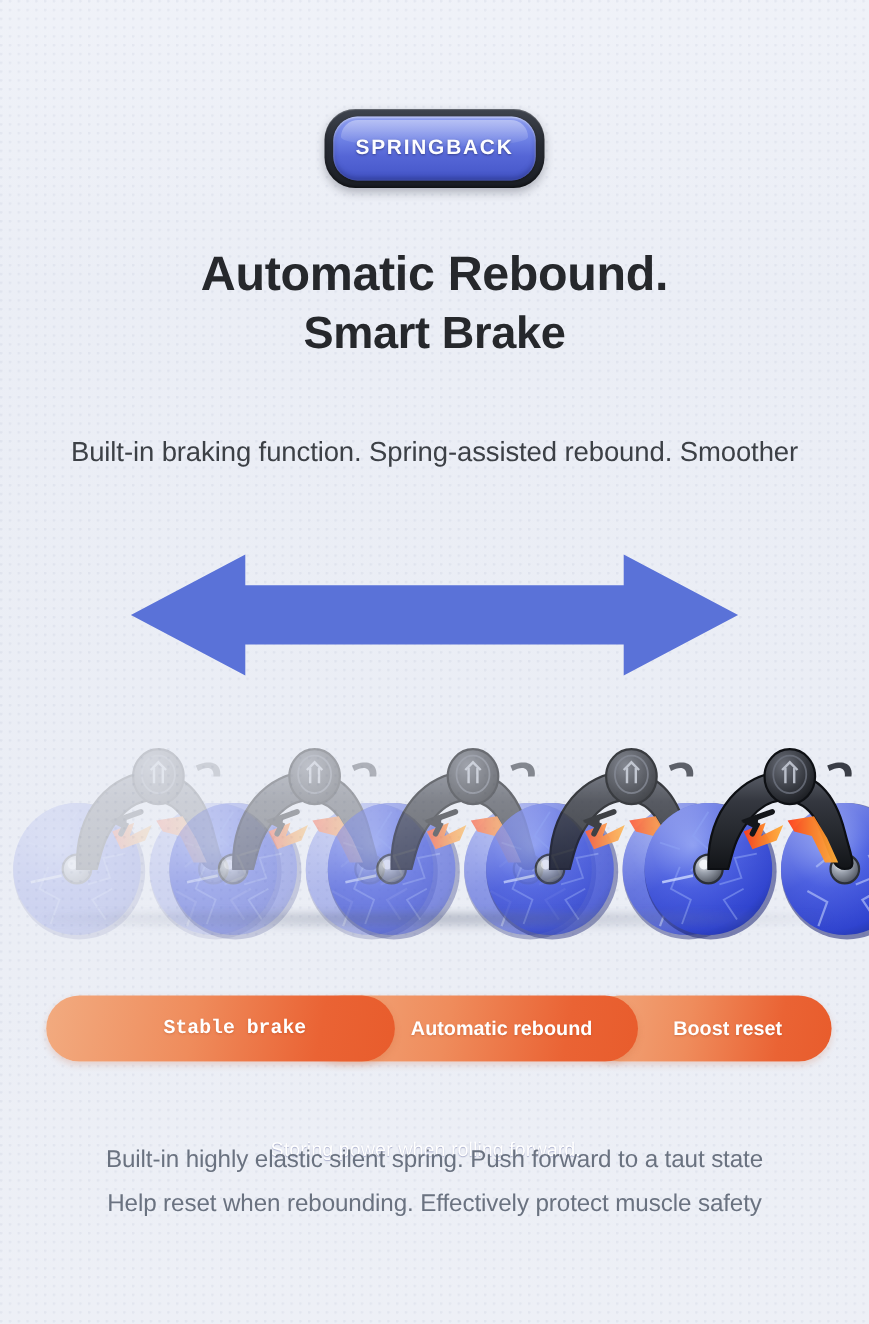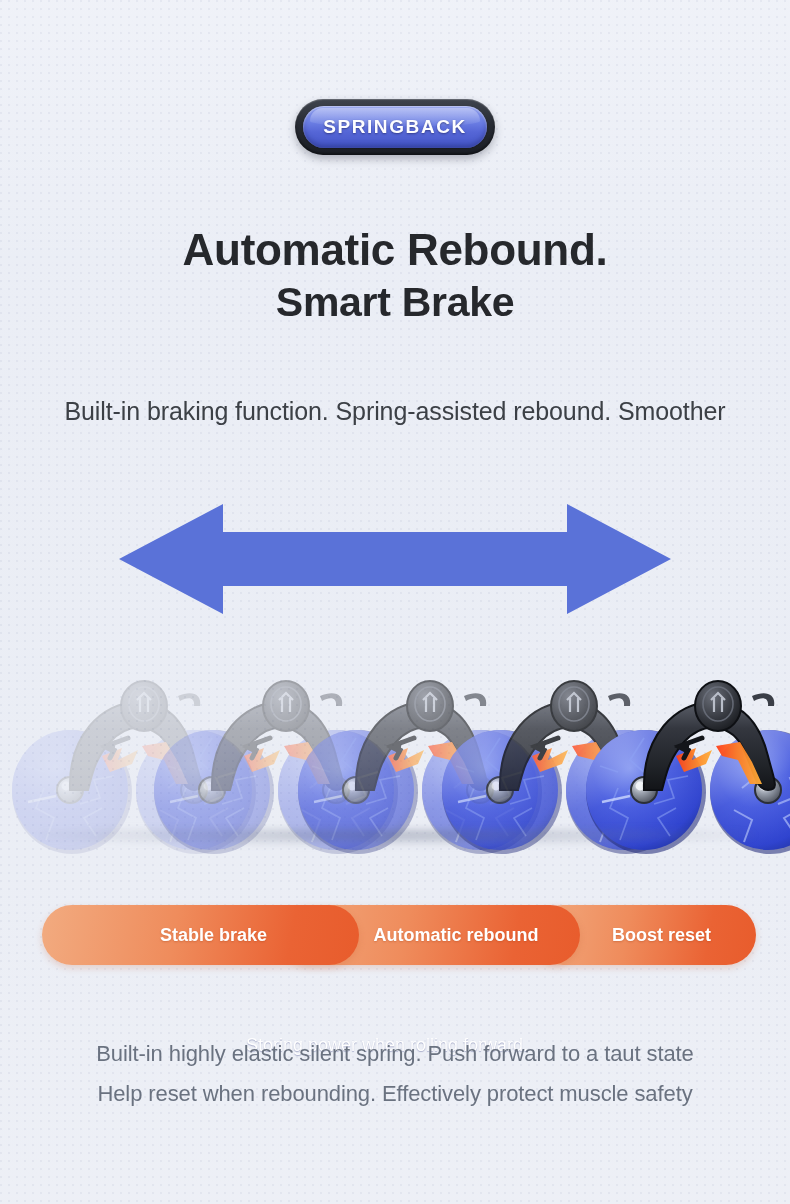--- a/index.html
+++ b/index.html
@@ -21,21 +21,21 @@
     background:linear-gradient(180deg,#f2f4fa 0%,#eaedf5 22%,#e9ecf4 62%,#eef0f6 100%);
     opacity:.55; pointer-events:none;
   }
 
   
   .badge-wrap{
     position:absolute; left:0; right:0; top:99px;
     display:flex; justify-content:center;
   }
   .badge-outer{
-    width:200px; height:56px; border-radius:28px;
+    width:200px; height:72px; border-radius:28px;
     background:linear-gradient(180deg,#3f444e 0%,#272b33 45%,#1c1f26 100%);
     padding:7px 8px;
     box-shadow:0 4px 9px rgba(35,40,55,.30),
                inset 0 1px 1px rgba(255,255,255,.22),
                inset 0 -2px 3px rgba(0,0,0,.45);
   }
   .badge-inner{
     width:100%; height:100%; border-radius:22px; position:relative;
     background:linear-gradient(180deg,#8e9ef0 0%,#6c7fe4 38%,#5566d6 62%,#4455c8 100%);
     box-shadow:inset 0 1px 2px rgba(255,255,255,.55),
@@ -105,21 +105,21 @@
     color:#fff; font-size:18px; font-weight:700;
     text-shadow:0 1px 2px rgba(160,60,20,.35);
     background:linear-gradient(100deg,#f2ab80 0%,#ef8c5c 42%,#ea6334 78%,#e85c2c 100%);
     box-shadow:0 3px 7px rgba(200,90,45,.22);
   }
   .pill-1{ left:42px;  width:317px; z-index:3;}
   .pill-2{ left:280px; width:300px; z-index:2;}
   .pill-3{ left:533px; width:223px; z-index:1;}
   .pill-2 .pill-label{ padding-left:52px;}
   .pill-3 .pill-label{ padding-left:34px;}
-  .pill-1 .pill-label{ padding-left:26px;}
+  .pill-1 .pill-label{ padding-left:26px;font-family:Liberation Mono, monospace;}
 
   
   .footer-copy{
     position:absolute; left:0; right:0; top:1034px;
     text-align:center; color:#6a7280;
     font-size:22px; line-height:40px; font-weight:400;
     letter-spacing:-.1px;
   }
   .footer-copy span{ display:block; }
 </style>

